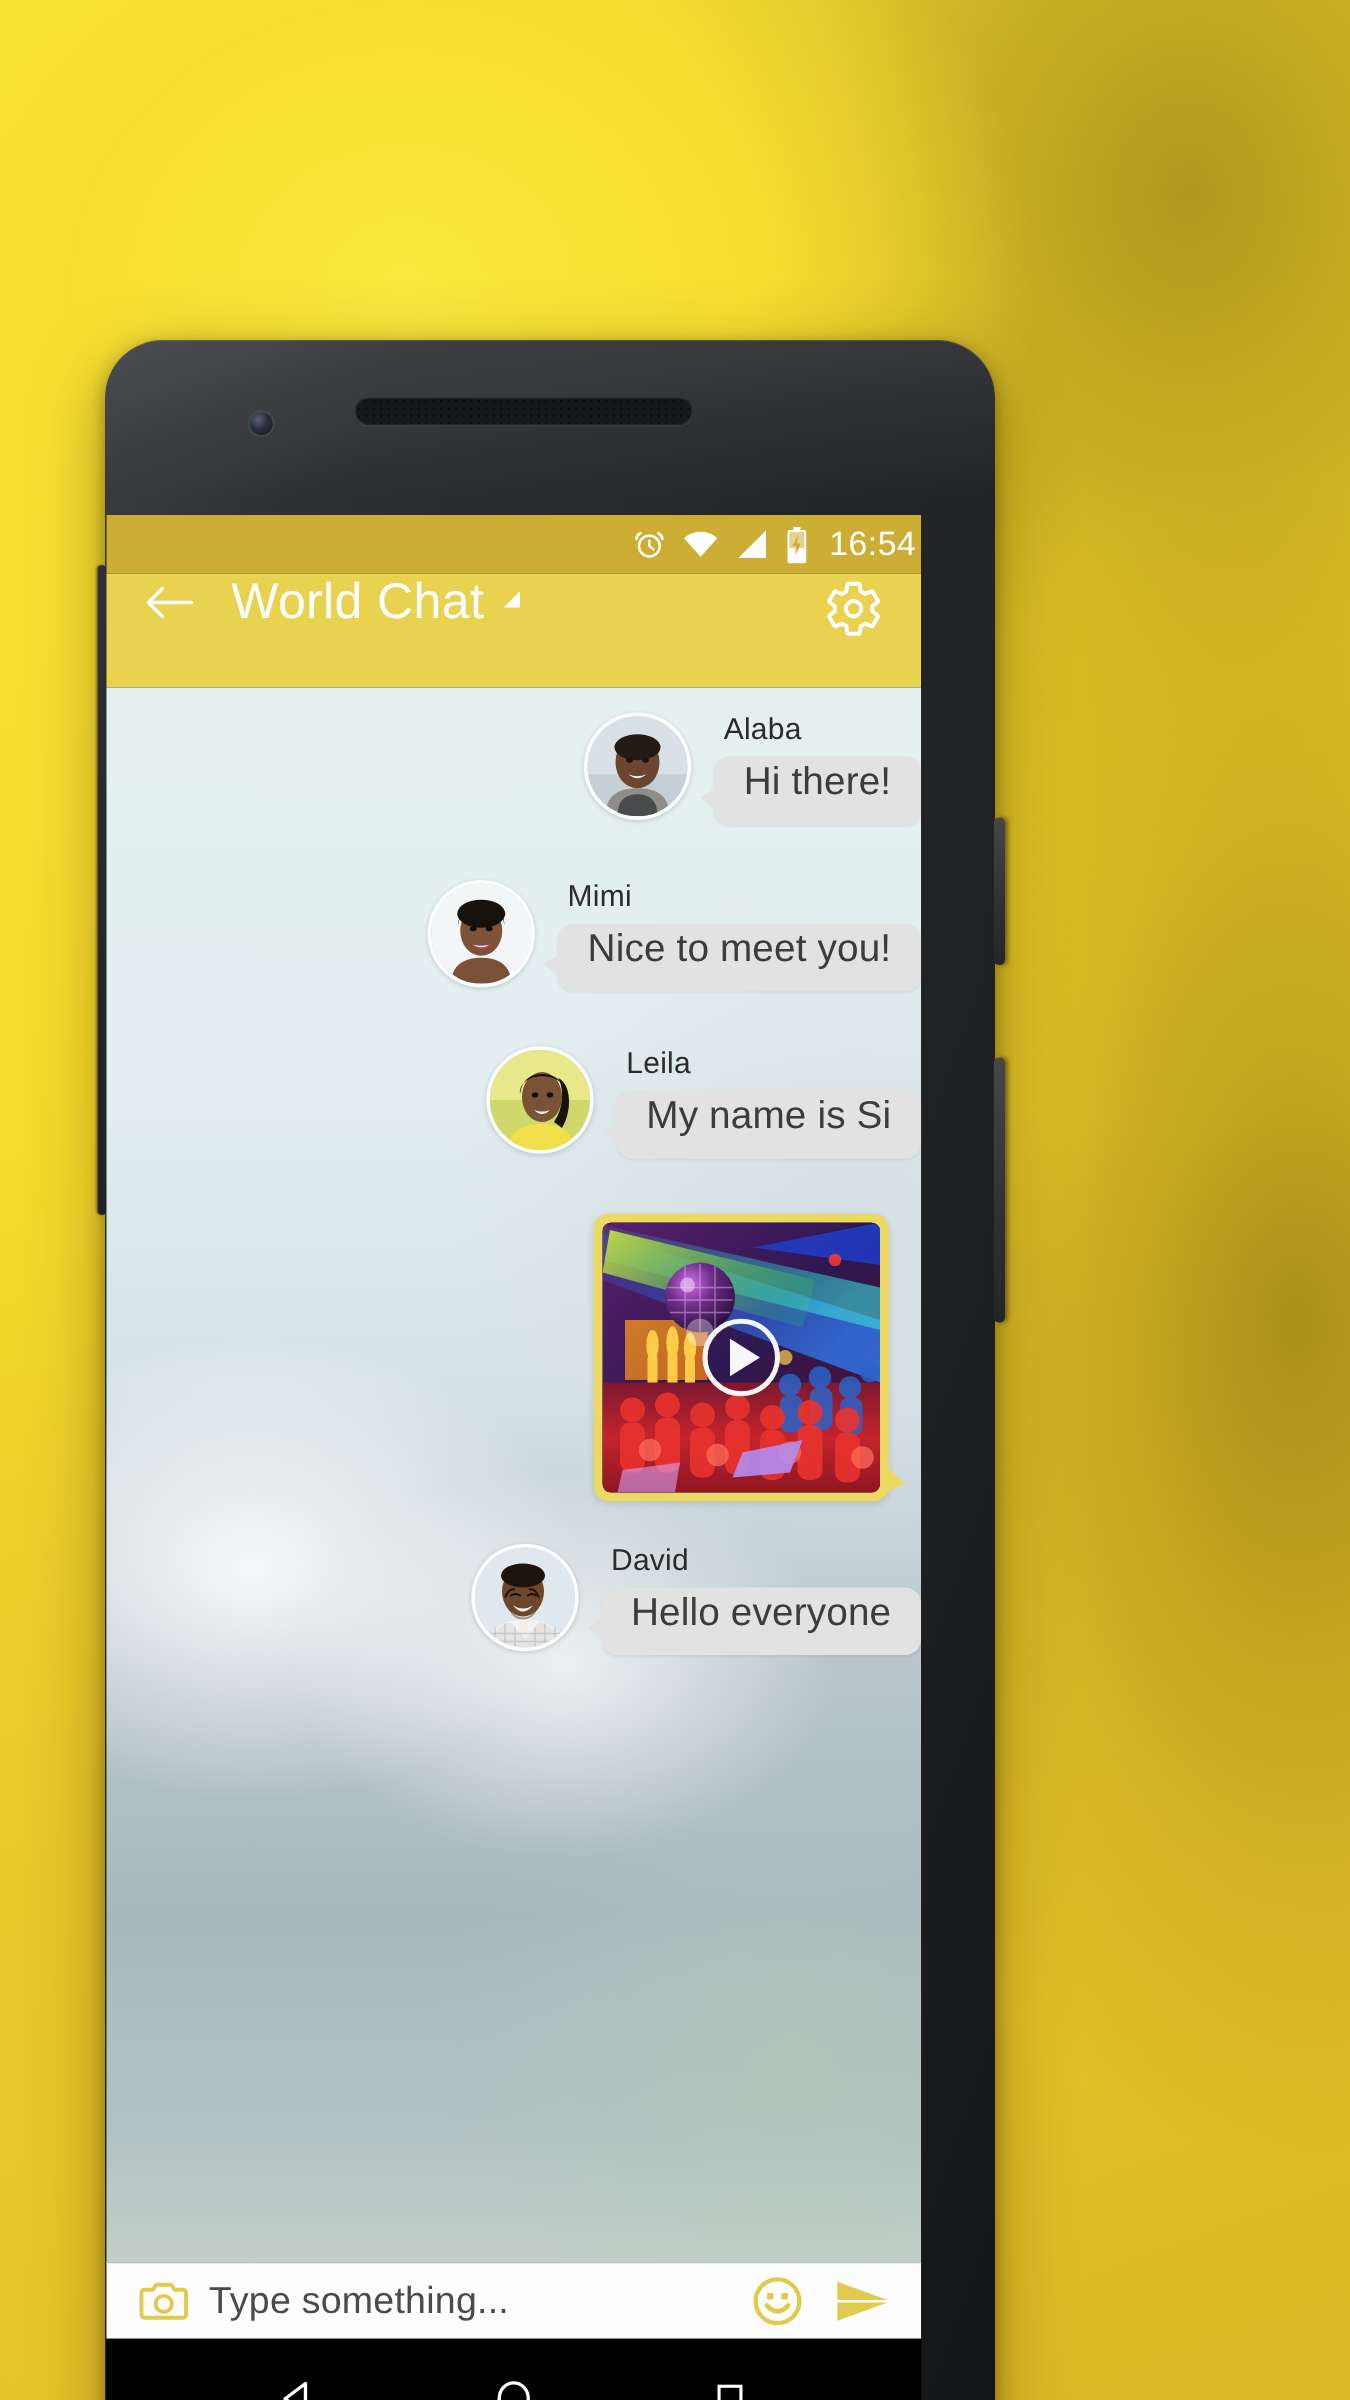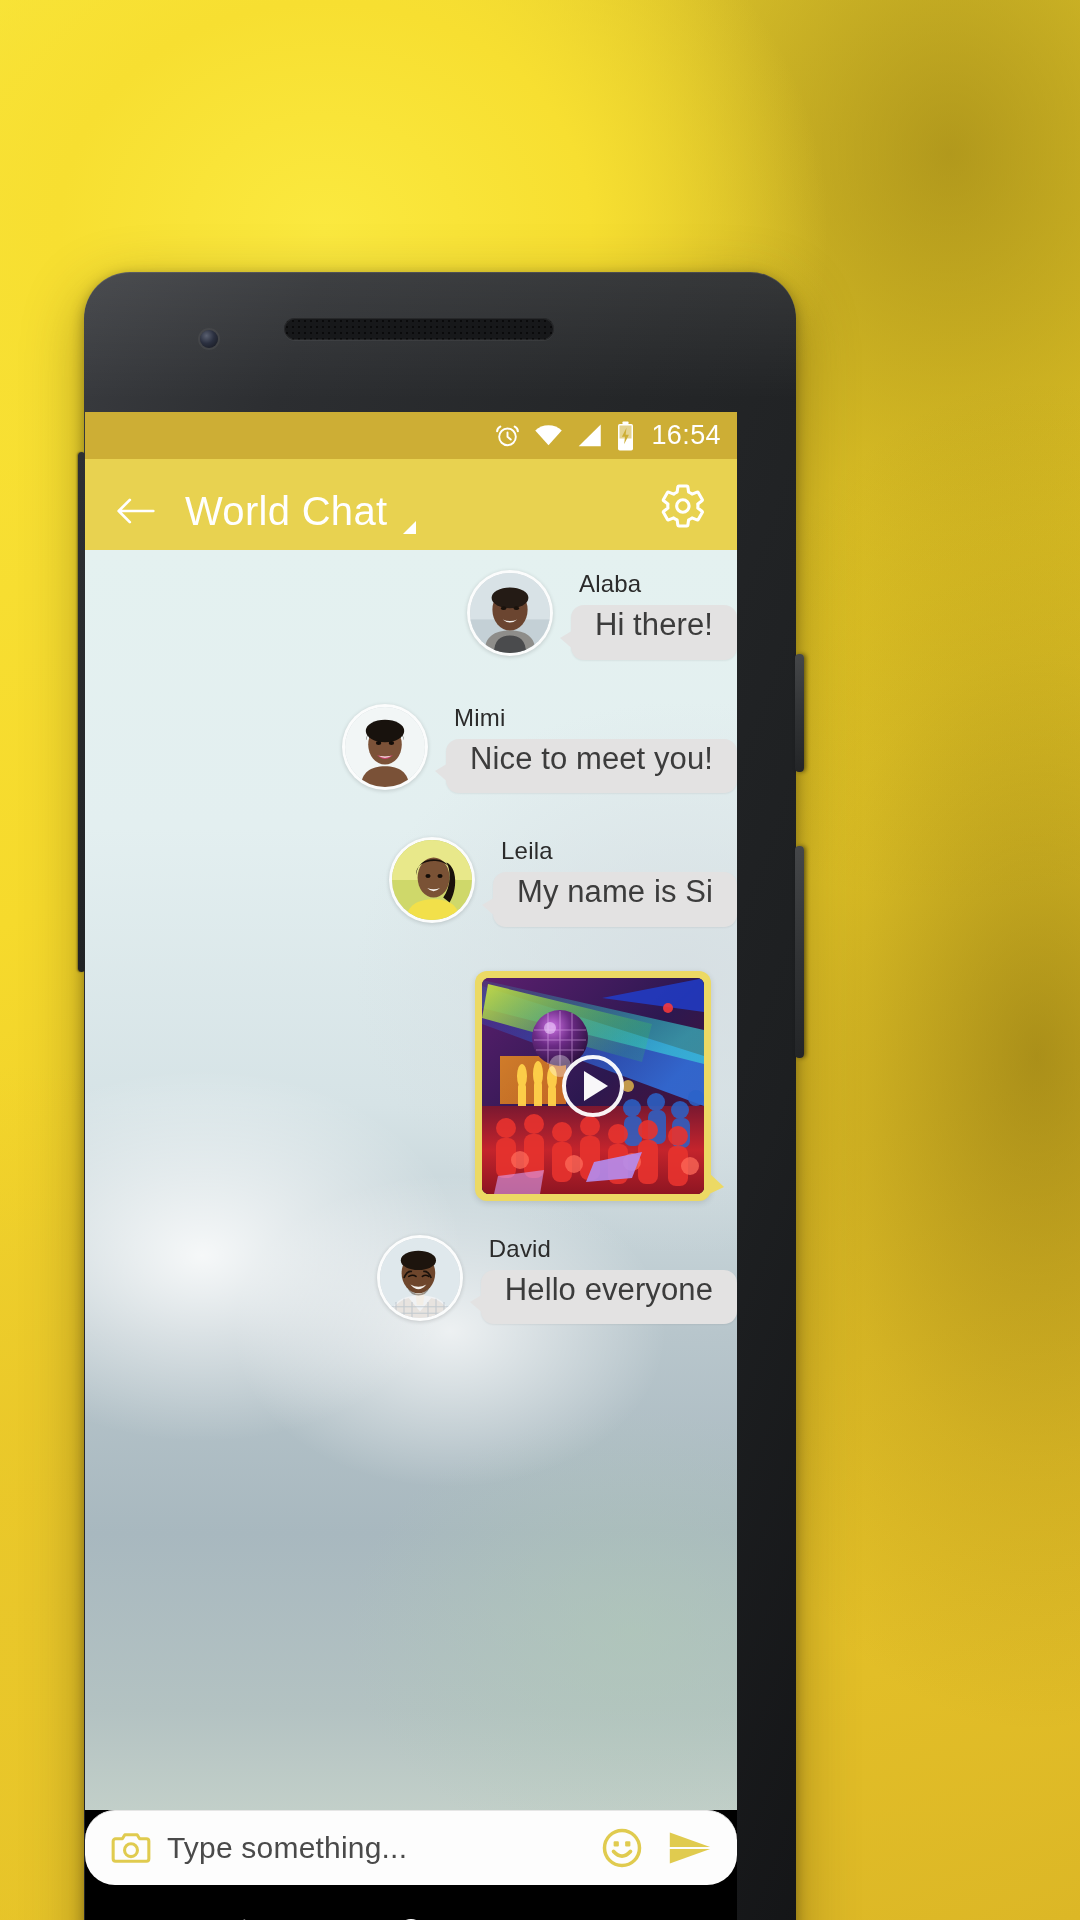--- a/index.html
+++ b/index.html
@@ -71,29 +71,29 @@
   
   #screen {
     position:absolute; left:1px; top:140px; width:652px; height:1560px;
     background:#000; overflow:hidden;
   }
 
   
   #statusbar {
     height:47px; background:#cdae35;
     display:flex; align-items:center; justify-content:flex-end;
-    padding-right:16px; gap:13px;
+    padding-right:4px; gap:13px;
   }
   .sb-icon { display:block; }
   #sb-time { color:#fff; font-size:27px; font-weight:400; letter-spacing:0.4px; margin-left:3px; }
 
   
   #appbar {
     height:91px; background:#e8d250;
-    display:flex; align-items:flex-end; padding:0 26px 16px 28px; gap:0;
+    display:flex; align-items:flex-start; padding:0 26px 16px 28px; gap:0;
   }
   #back-btn { width:46px; height:46px; flex:none; display:flex; align-items:center; justify-content:center; }
   #appbar-title {
     color:#fff; font-size:40px; font-weight:400; letter-spacing:0.3px;
     margin-left:26px; white-space:nowrap;
   }
   #title-caret {
     width:0; height:0; margin-left:16px; margin-top:14px;
     border-left:13px solid transparent; border-bottom:13px solid #fff;
   }
@@ -172,24 +172,23 @@
   }
   #play-tri {
     width:0; height:0; margin-left:6px;
     border-top:15px solid transparent;
     border-bottom:15px solid transparent;
     border-left:24px solid rgba(255,255,255,0.97);
   }
 
   
   #composer {
-    height:75px; background:#fdfdfd;
+    height:61px; background:#fdfdfd;
     display:flex; align-items:center; padding:0 22px 0 24px; gap:0;
     border-top:1px solid #e6e6e6;
-    border-radius:30px;
   }
   #camera-btn { flex:none; width:44px; height:44px; display:flex; align-items:center; justify-content:center; }
   #msg-input {
     flex:1; border:none; outline:none; background:transparent;
     font-family:"Liberation Sans", sans-serif;
     font-size:30px; color:#4a4a4a; margin-left:14px; letter-spacing:0.2px;
   }
   #msg-input::placeholder { color:#4a4a4a; opacity:1; }
   #emoji-btn { flex:none; width:46px; height:46px; display:flex; align-items:center; justify-content:center; margin-right:20px; }
   #send-btn { flex:none; width:50px; height:46px; display:flex; align-items:center; justify-content:center; }

